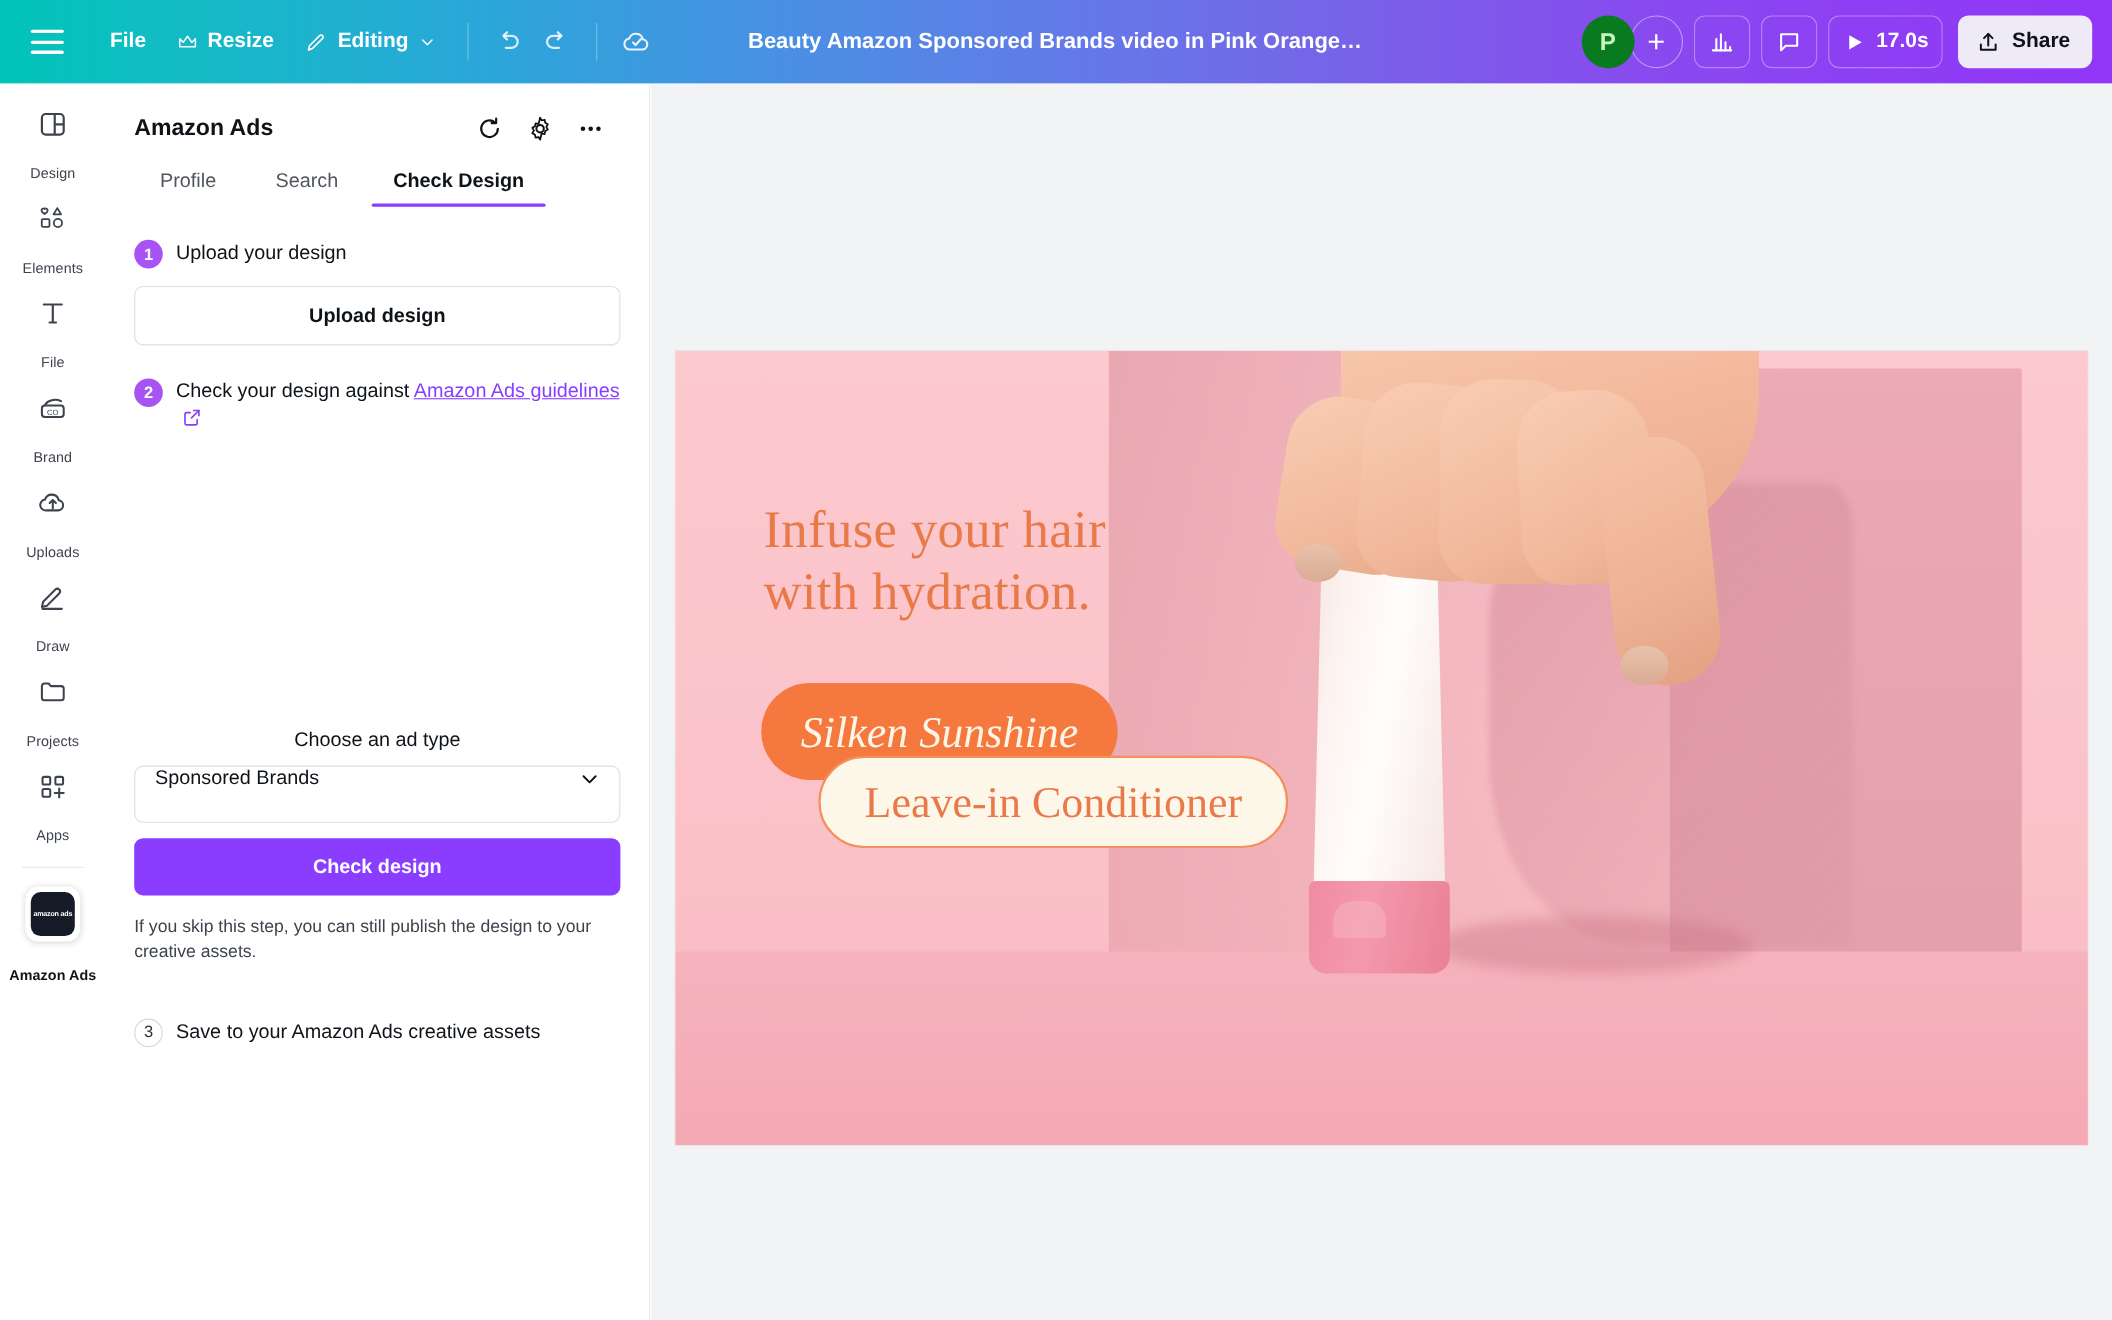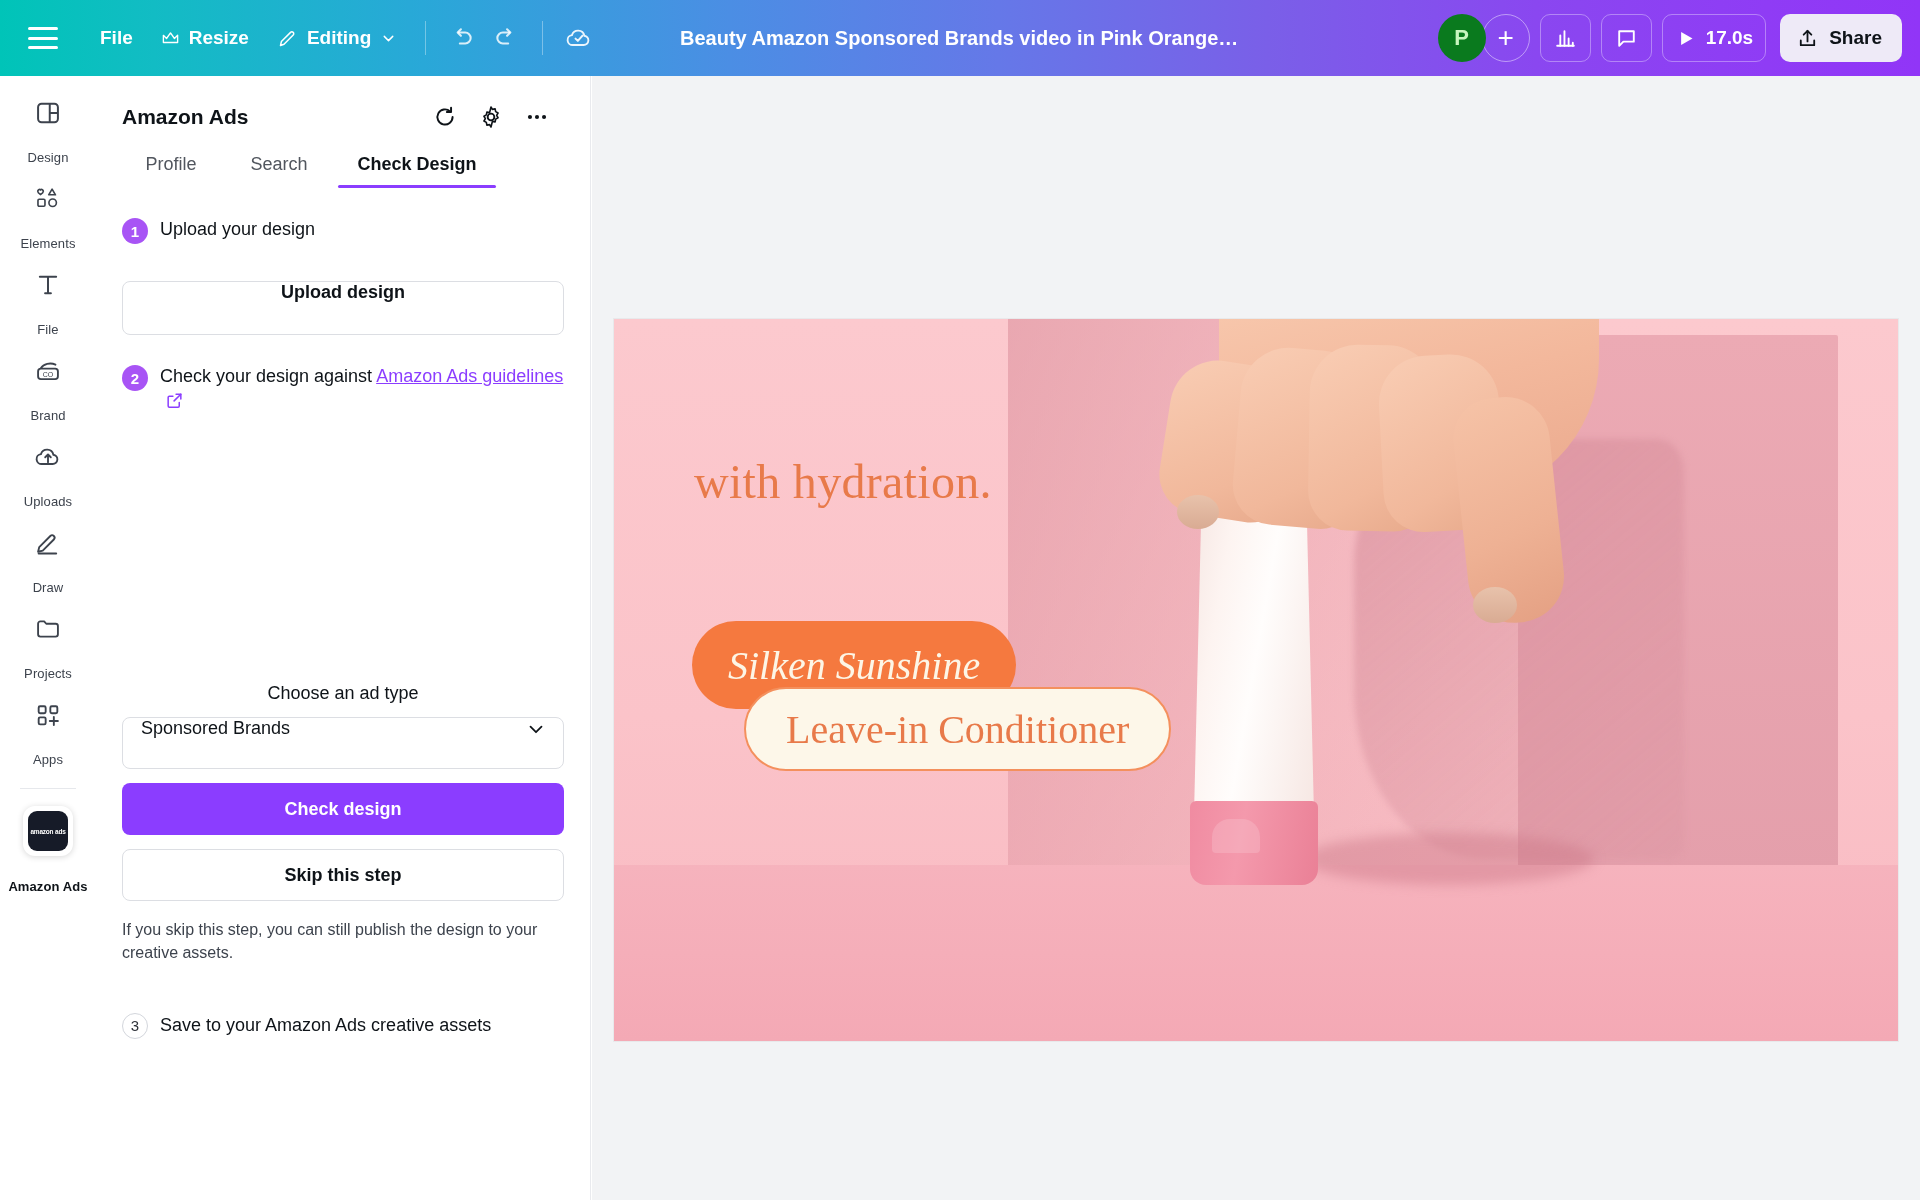--- a/index.html
+++ b/index.html
@@ -144,23 +144,23 @@
     width: 26px; height: 26px; border-radius: 50%;
     background: #a854f5; color: #fff;
     display: flex; align-items: center; justify-content: center;
     font-size: 15px; font-weight: 600; flex: none; margin-top: 2px;
   }
   .badge.inactive { background: #fff; border: 1.4px solid #d3d6dc; color: #2d3138; font-weight: 400; }
   .step-text { font-size: 18px; color: #0e1318; line-height: 1.45; }
   .link { color: #8b3dff; text-decoration: underline; cursor: pointer; }
   .ext-ic { display: inline-block; vertical-align: -2px; margin-left: 5px; }
   .btn-outline {
-    margin-top: 37px; width: 100%; height: 54px; border-radius: 8px;
+    margin-top: 16px; width: 100%; height: 54px; border-radius: 8px;
     border: 1px solid #dcdee3; background: #fff;
-    display: flex; justify-content: center;
+    display: flex; align-items: center; justify-content: center;
     font-size: 18px; font-weight: 700; color: #0e1318; cursor: pointer;
   }
   .preview {
     margin: 22px auto 0; width: 372px; height: 209px;
     border-radius: 3px; overflow: hidden; position: relative;
   }
   .sec-title { font-size: 18px; font-weight: 400; color: #0e1318; margin-top: 35px; text-align: center; }
   .select {
     margin-top: 13px; width: 100%; height: 52px; border-radius: 8px;
     border: 1px solid #dcdee3; background: #fff;
@@ -542,42 +542,40 @@
       <span>Sponsored Brands</span>
       <svg width="22" height="22" viewBox="0 0 24 24" fill="none">
         <path d="M6 9.5l6 6 6-6" stroke="#0e1318" stroke-width="1.9" stroke-linecap="round" stroke-linejoin="round"></path>
       </svg>
     </div>
 
     <div class="btn-primary">
       <span>Check design</span>
     </div>
 
-    <div class="btn-secondary">
-      <span>Skip this step</span>
-    </div>
 
     <div class="note">If you skip this step, you can still publish the design to your creative assets.</div>
 
     <div class="step3">
       <div class="badge inactive">3</div>
       <div class="step-text">Save to your Amazon Ads creative assets</div>
     </div>
 
   </div>
 </div>
 
 <div class="canvas-area">
   <div class="design">
     <div class="wallshadow"></div>
     <div class="backblock"></div>
     <div class="floor"></div>
     <div class="handshadow"></div>
 
     <div class="headline">
+      <div>Infuse your hair</div>
       <div>with hydration.</div>
     </div>
 
     <div class="pill-orange">
       <span>Silken Sunshine</span>
     </div>
     <div class="pill-cream">
       <span>Leave-in Conditioner</span>
     </div>
 

